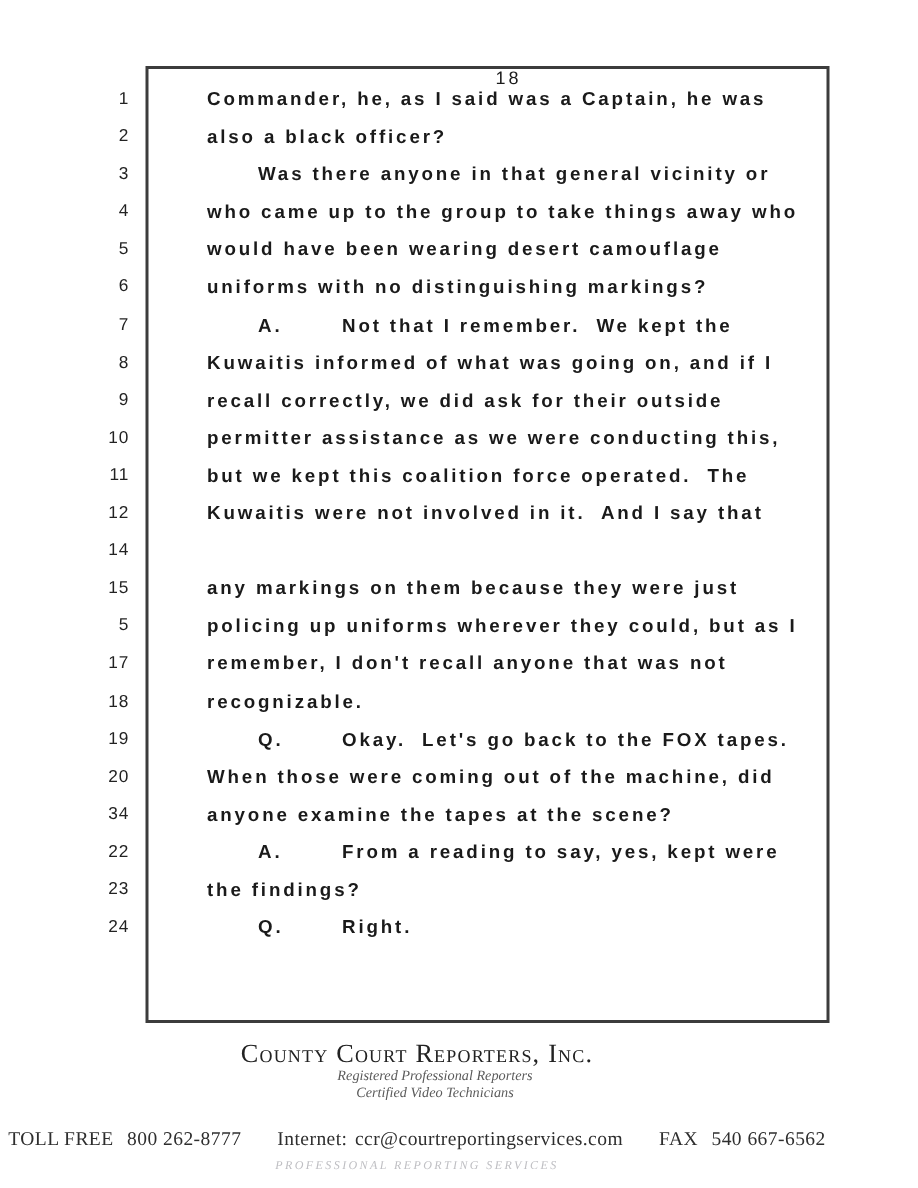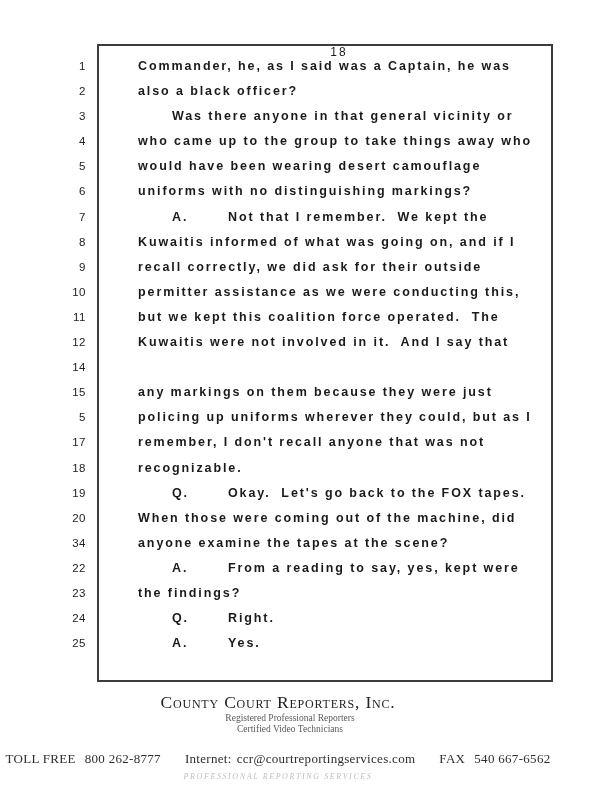--- a/index.html
+++ b/index.html
@@ -80,20 +80,21 @@
     font-family: "Liberation Serif", serif;
   }
   .company {
     margin-top: 4px;
     font-size: 17.5px;
     font-variant: small-caps;
     letter-spacing: 0.8px;
     color: #222;
   }
   .tag {
+    font-style: italic;
     font-size: 9.5px;
     line-height: 11px;
     color: #5a5a5a;
     padding-left: 24px;
   }
   .contact {
     margin-top: 16px;
     font-size: 13px;
     letter-spacing: 0.3px;
     color: #2e2e2e;
@@ -202,24 +203,20 @@
       <span class="content"><span class="speaker">A.</span><span>From a reading to say, yes, kept were</span></span>
     </div>
     <div class="line">
       <span class="num">23</span>
       <span class="content">the findings?</span>
     </div>
     <div class="line">
       <span class="num">24</span>
       <span class="content"><span class="speaker">Q.</span><span>Right.</span></span>
     </div>
-    <div class="line">
-      <span class="num">25</span>
-      <span class="content"><span class="speaker">A.</span><span>Yes.</span></span>
-    </div>
   </div>
 
 <div class="footer">
   <div class="company">County Court Reporters, Inc.</div>
   <div class="tag">Registered Professional Reporters</div>
   <div class="tag">Certified Video Technicians</div>
   <div class="contact">
     <span class="sp-a">TOLL FREE</span><span class="sp-b">800 262-8777</span><span class="sp-c">Internet:</span><span class="sp-b">ccr@courtreportingservices.com</span><span class="sp-a">FAX</span><span>540 667-6562</span>
   </div>
   <div class="watermark">PROFESSIONAL REPORTING SERVICES</div>

